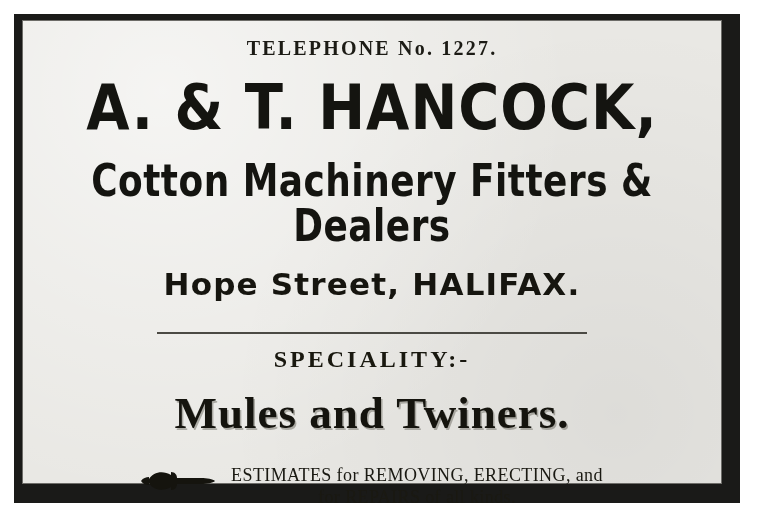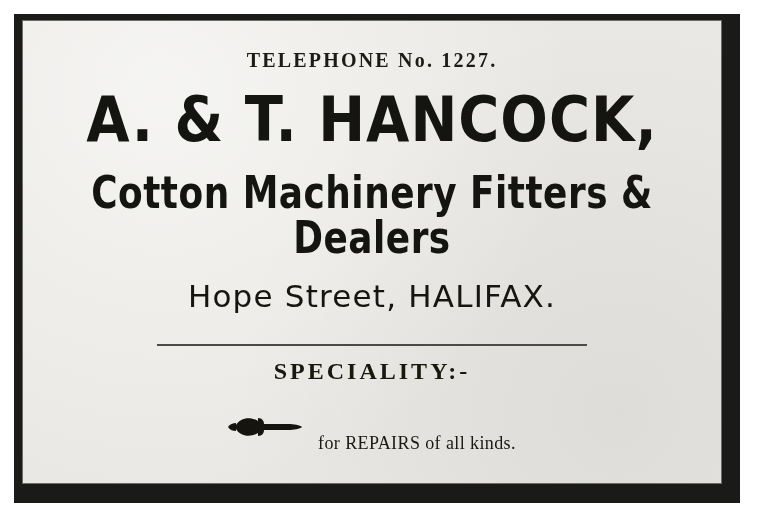--- a/index.html
+++ b/index.html
@@ -53,21 +53,20 @@
     box-sizing: border-box;
     text-align: center;
     color: #17160f;
   }
 
   .telephone {
     font-family: "Liberation Serif", serif;
     font-size: 20px;
     font-weight: bold;
     letter-spacing: 2.2px;
-    margin-top: 12px;
     color: #1c1b15;
   }
 
   .company {
     font-family: "DejaVu Sans", sans-serif;
     font-size: 56px;
     font-weight: bold;
     letter-spacing: 1px;
     line-height: 1.0;
     margin-top: 16px;
@@ -84,21 +83,21 @@
     line-height: 1.0;
     margin-top: 26px;
     color: #141410;
     transform: scaleY(1.22) scaleX(0.97);
     transform-origin: center top;
   }
 
   .address {
     font-family: "DejaVu Sans", sans-serif;
     font-size: 31px;
-    font-weight: normal;
+    font-weight: bold;
     letter-spacing: 1.2px;
     margin-top: 34px;
     color: #16150f;
   }
 
   .rule {
     width: 430px;
     height: 2px;
     background: #4b4a44;
     margin: 30px auto 0 auto;
@@ -158,30 +157,31 @@
         <div class="company">A. &amp; T. HANCOCK,</div>
 
         <div class="trade">Cotton Machinery Fitters &amp; Dealers</div>
 
         <div class="address">Hope Street,  HALIFAX.</div>
 
         <div class="rule"></div>
 
         <div class="speciality">SPECIALITY:-</div>
 
+        <div class="product">Mules and Twiners.</div>
 
         <div class="footnote-row">
           <span class="hand-icon">
             <svg width="76" height="26" viewBox="0 0 76 26" xmlns="http://www.w3.org/2000/svg">
               <path d="M8 10 C12 3, 22 1, 30 6 L30 3 C34 3, 36 6, 36 9 L60 9 C66 9, 72 10, 74 12 C72 14, 66 15, 60 15 L36 15 C36 18, 34 21, 30 21 L30 18 C22 23, 12 21, 8 14 C6 13, 6 11, 8 10 Z" fill="#15140e"></path>
               <path d="M0 12 C2 9, 5 8, 8 8 L8 16 C5 16, 2 15, 0 12 Z" fill="#15140e"></path>
             </svg>
           </span>
           <span class="estimates">
-            <br>
+            <span>ESTIMATES for REMOVING, ERECTING, and</span><br>
             <span>for REPAIRS of all kinds.</span>
           </span>
         </div>
 
       </div>
     </div>
   </div>
 </div>
 
 </body></html>

